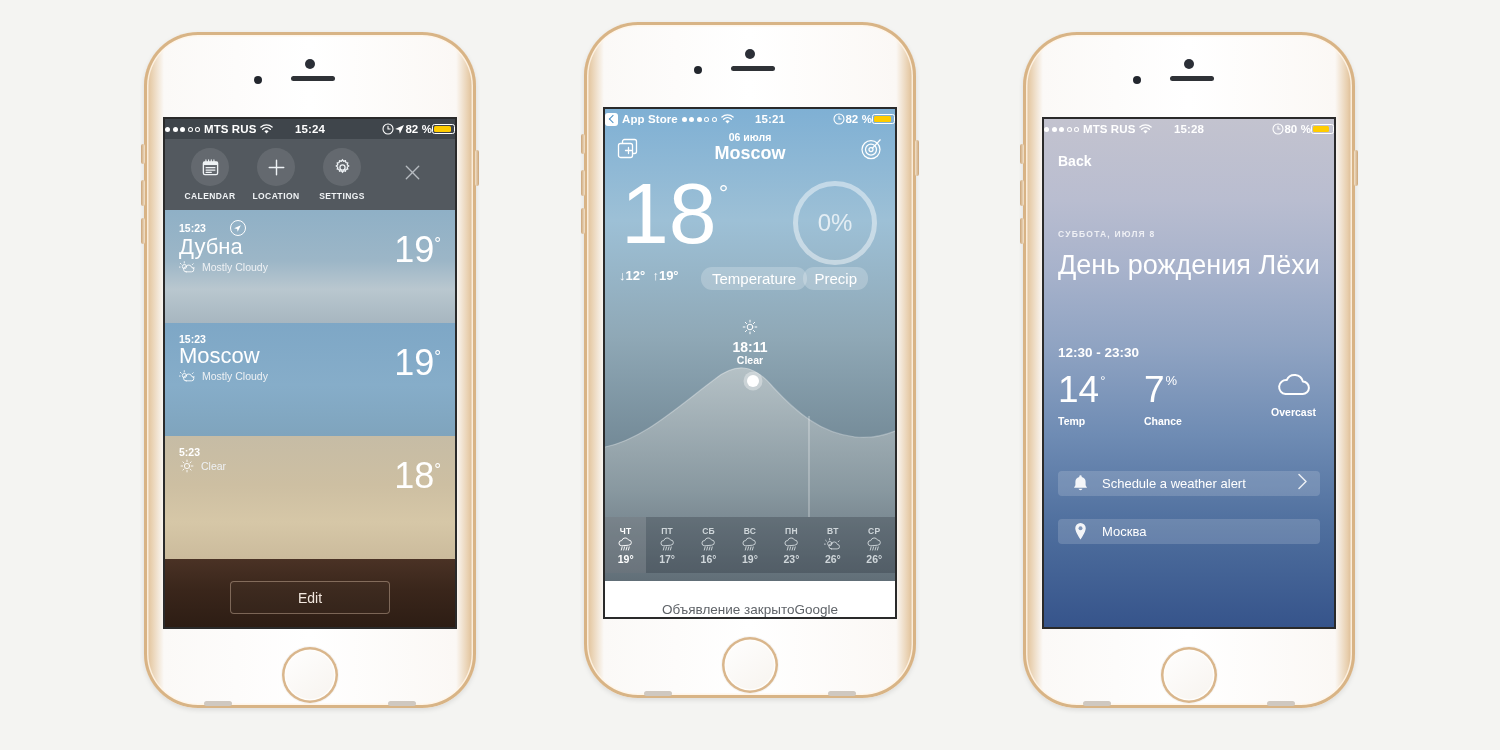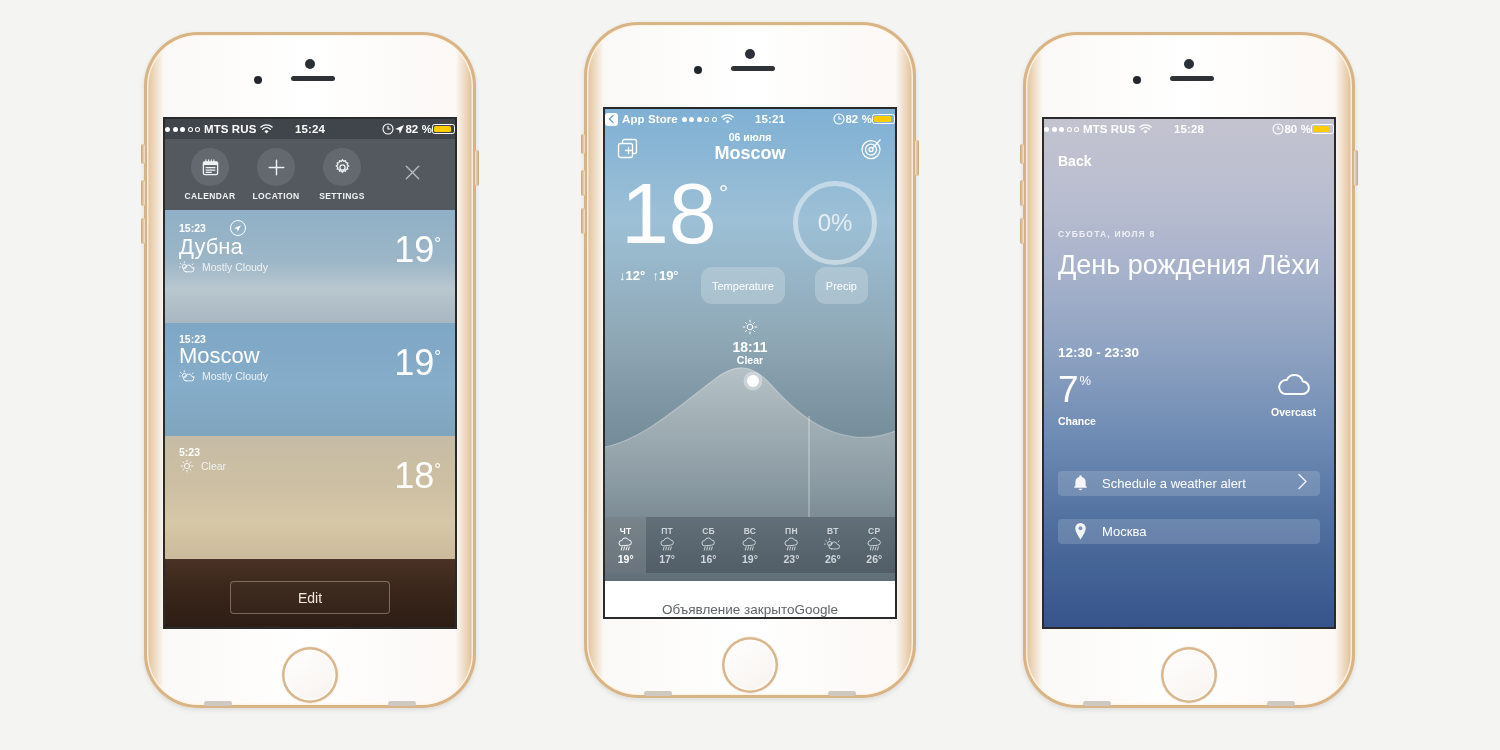--- a/index.html
+++ b/index.html
@@ -110,22 +110,22 @@
   .p2-date{position:absolute;left:0;right:0;text-align:center;top:2px;font-size:10.5px;color:#fff;font-weight:600;}
   .p2-city{position:absolute;left:0;right:0;text-align:center;top:14px;font-size:18px;color:#fff;font-weight:bold;}
   .p2-addbtn{position:absolute;left:12px;top:9px;width:22px;height:22px;}
   .p2-target{position:absolute;right:12px;top:8px;width:24px;height:24px;}
 
   .p2-bigtemp{position:absolute;left:16px;top:65px;font-size:86px;font-weight:100;color:#fff;line-height:.92;}
   .p2-bigtemp sup{font-size:24px;font-weight:100;vertical-align:top;position:relative;top:8px;left:2px;}
   .p2-hilo{position:absolute;left:14px;top:159px;font-size:13px;font-weight:bold;color:#fff;}
   .pill{
     display:inline-flex;align-items:center;justify-content:center;
-    height:37px;padding:0 11px;border-radius:11px;background:rgba(255,255,255,.22);
-    color:#fff;font-size:11px;
+    height:23px;padding:0 11px;border-radius:11px;background:rgba(255,255,255,.22);
+    color:#fff;font-size:15px;
   }
   .p2-temppill{position:absolute;left:96px;top:158px;}
   .p2-ring{
     position:absolute;right:18px;top:72px;width:74px;height:74px;border-radius:50%;
     border:5px solid rgba(255,255,255,.45);
     display:flex;align-items:center;justify-content:center;
     color:rgba(255,255,255,.72);font-size:24px;font-weight:300;
   }
   .p2-precippill{position:absolute;right:27px;top:158px;}
 
@@ -571,20 +571,24 @@
               </span>
         </div>
       </div>
 
       <div class="p3-back">Back</div>
       <div class="p3-day">СУББОТА, ИЮЛЯ 8</div>
       <div class="p3-title">День рождения Лёхи</div>
       <div class="p3-time">12:30 - 23:30</div>
 
       <div class="p3-metrics">
+        <div class="m temp">
+          <div class="v"><span>14</span><sup>°</sup></div>
+          <div class="k">Temp</div>
+        </div>
         <div class="m chance">
           <div class="v"><span>7</span><sup>%</sup></div>
           <div class="k">Chance</div>
         </div>
         <div class="m cond">
           <svg width="36" height="28" viewBox="0 0 36 28">
             <path d="M9.5 23 h17 a6.2 6.2 0 0 0 .4 -12.4 a8.6 8.6 0 0 0 -16.2 -1.5 a6.6 6.6 0 0 0 -1.2 13.9 Z" stroke="#fff" stroke-width="2" fill="none" stroke-linejoin="round"></path>
           </svg>
           <div class="k">Overcast</div>
         </div>

